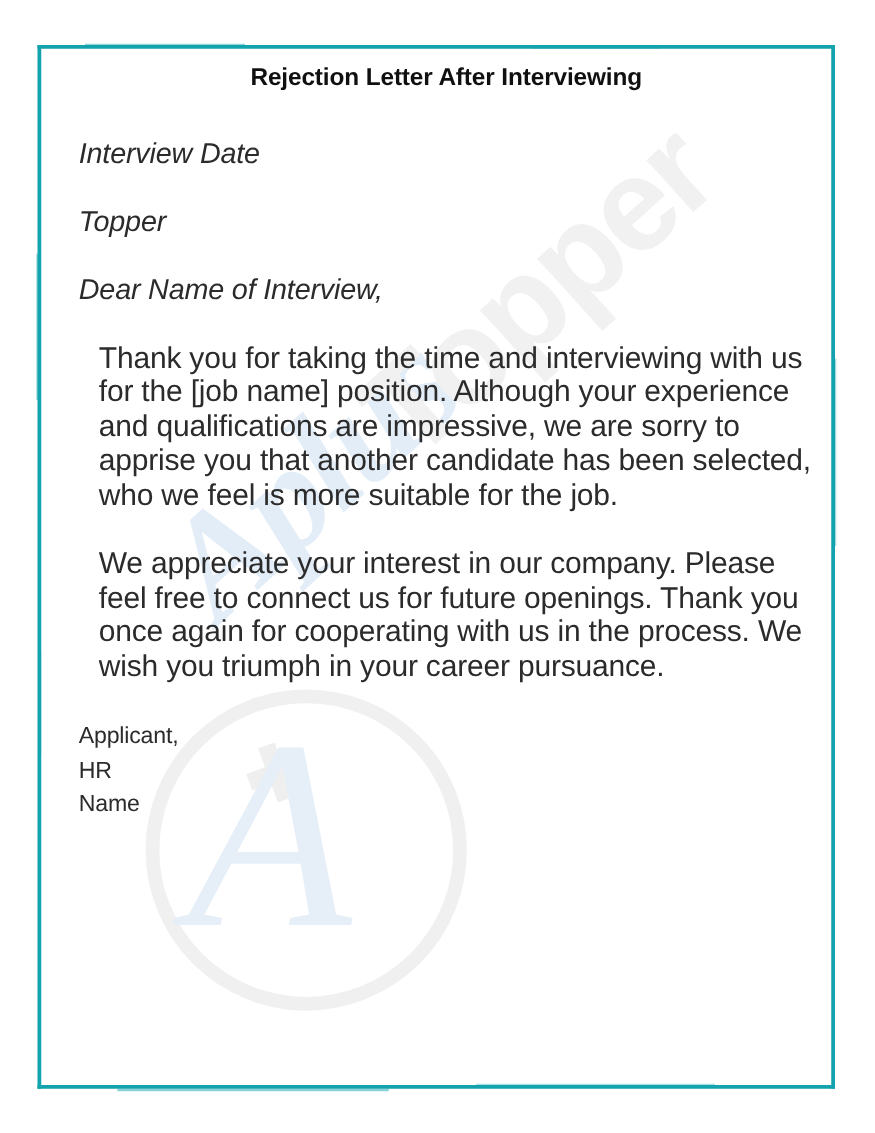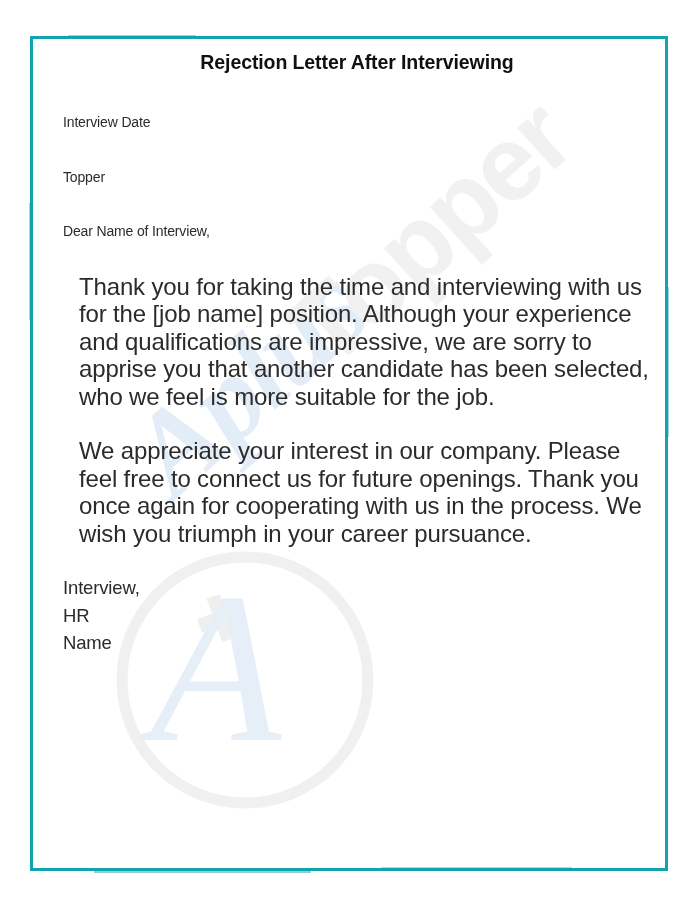--- a/index.html
+++ b/index.html
@@ -105,26 +105,27 @@
     font-size: 19.5px;
     font-weight: bold;
     color: #101010;
     text-align: center;
     letter-spacing: -0.1px;
     margin: 0 0 34px 0;
     line-height: 1.3;
   }
 
   .letter-line {
-    font-size: 14px;
+    font-size: 23px;
     color: #2b2b2b;
     line-height: 27.5px;
     margin: 0 0 27px 0;
     letter-spacing: -0.15px;
     font-weight: 400;
+    font-style: italic;
   }
 
   .letter-para {
     font-size: 24px;
     color: #2b2b2b;
     line-height: 27.5px;
     margin: 0 0 27px 16px;
     letter-spacing: -0.15px;
     font-weight: 400;
     text-align: left;
@@ -176,19 +177,19 @@
 
     <p class="letter-line">Topper</p>
 
     <p class="letter-line">Dear Name of Interview,</p>
 
     <p class="letter-para">Thank you for taking the time and interviewing with us for the [job name] position. Although your experience and qualifications are impressive, we are sorry to apprise you that another candidate has been selected, who we feel is more suitable for the job.</p>
 
     <p class="letter-para">We appreciate your interest in our company. Please feel free to connect us for future openings. Thank you once again for cooperating with us in the process. We wish you triumph in your career pursuance.</p>
 
     <div class="signature-block">
-      <div>Interview,</div>
+      <div>Applicant,</div>
       <div>HR</div>
       <div>Name</div>
     </div>
 
   </div>
 </div>
 
 </body></html>

